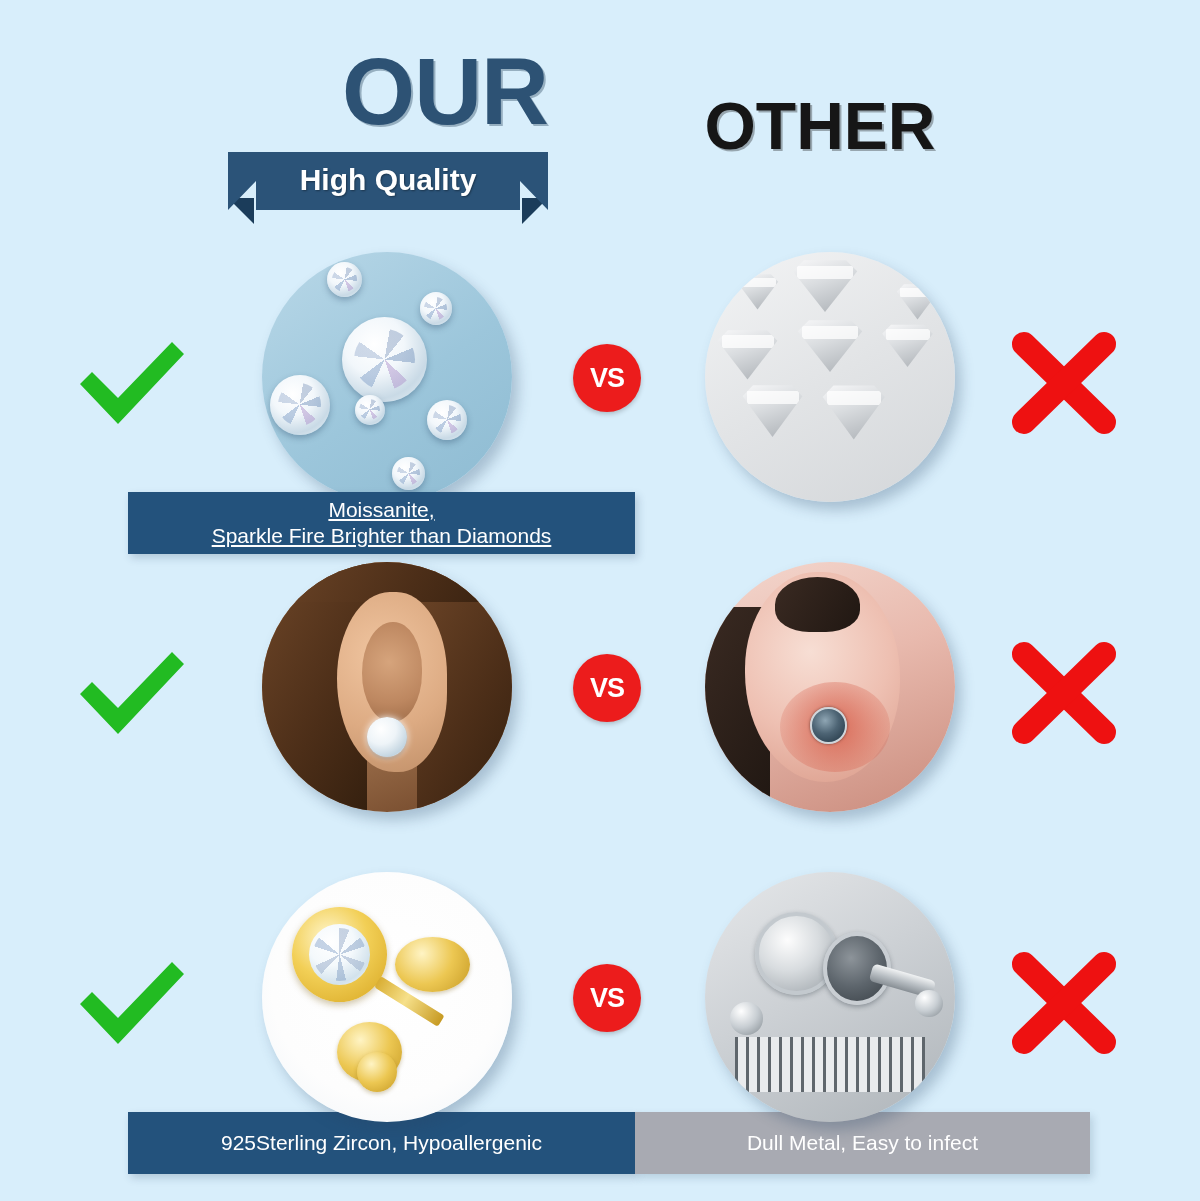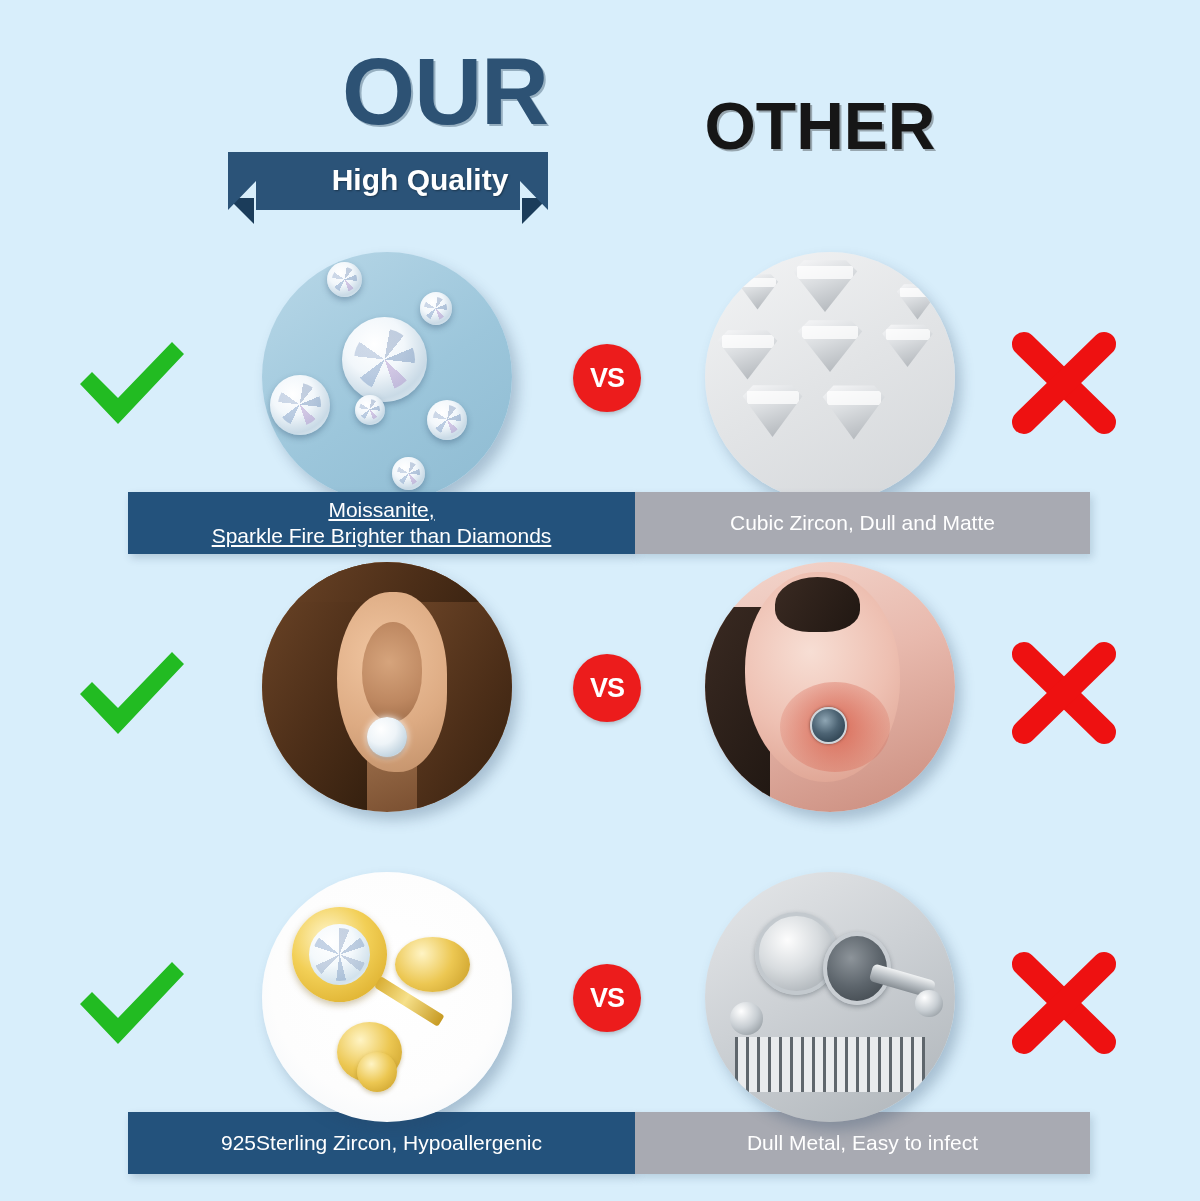--- a/index.html
+++ b/index.html
@@ -83,21 +83,20 @@
     left: 0;
     top: 0;
     width: 320px;
     height: 58px;
     line-height: 56px;
     text-align: center;
     color: #ffffff;
     font-size: 30px;
     font-weight: bold;
     text-shadow: 1px 1px 2px rgba(0,0,0,0.35);
-    padding-left: 32px;
   }
 
   .other-word {
     position: absolute;
     left: 660px;
     top: 88px;
     width: 320px;
     font-size: 66px;
     font-weight: bold;
     color: #161616;
@@ -425,21 +424,20 @@
   </div>
 
   <svg class="cross-mark" viewBox="0 0 112 110">
     <line x1="16" y1="16" x2="96" y2="94" stroke="#ee1111" stroke-width="24" stroke-linecap="round"></line>
     <line x1="96" y1="16" x2="16" y2="94" stroke="#ee1111" stroke-width="24" stroke-linecap="round"></line>
   </svg>
 
   <div class="caption-wrap cap-1">
     <div class="cap-left cap-multiline">Moissanite,
 Sparkle Fire Brighter than Diamonds</div>
-    <div class="cap-right">Cubic Zircon, Dull and Matte</div>
   </div>
 </div>
 
 <div class="row row-2">
 
   <svg class="check-mark" viewBox="0 0 118 110">
     <path d="M8 56 L20 44 L46 70 L100 14 L112 26 L46 96 Z" fill="#22bb22"></path>
   </svg>
 
   <div class="circle-img circle-left">

